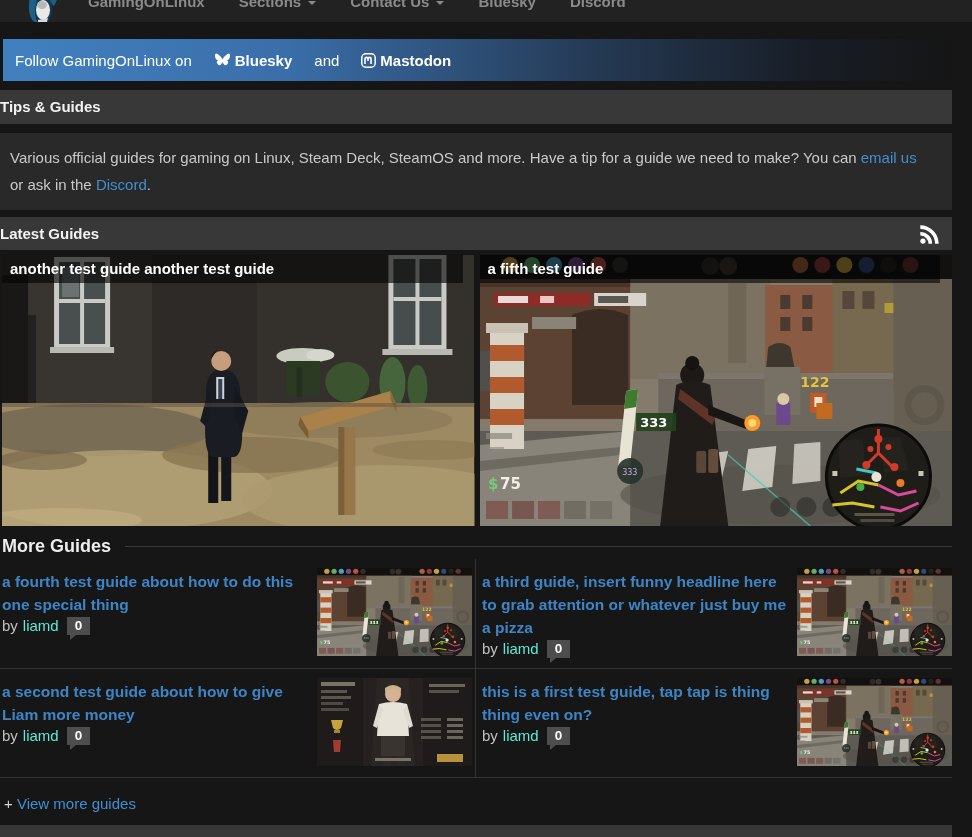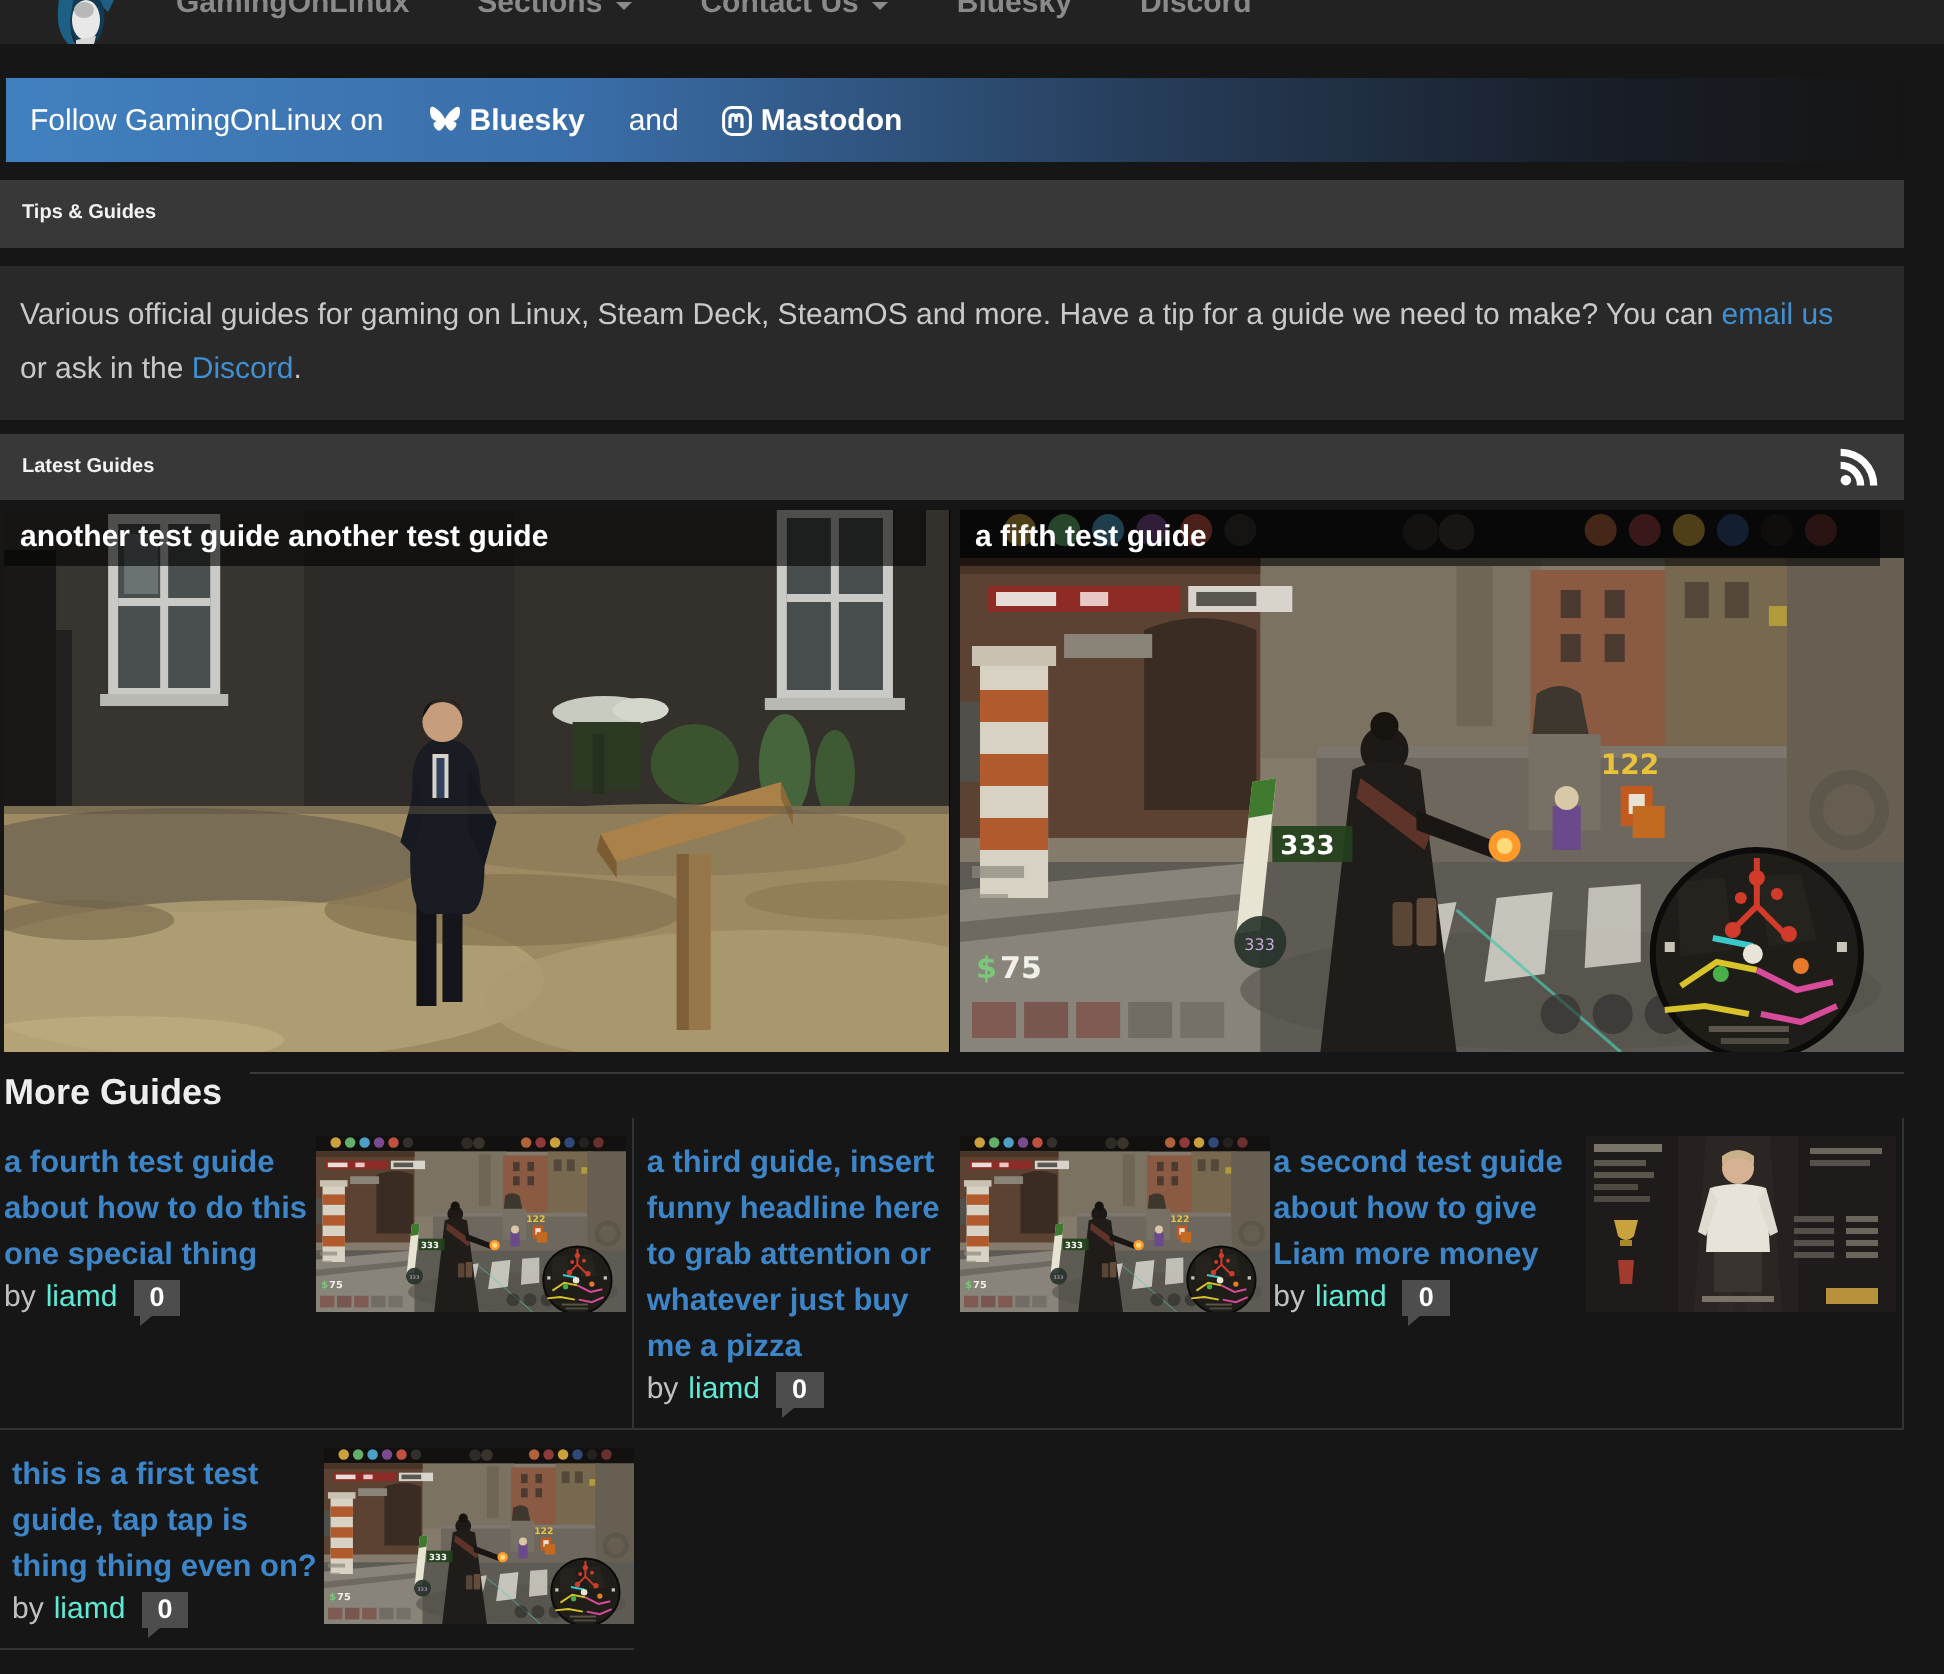--- a/index.html
+++ b/index.html
@@ -25,22 +25,22 @@
     display:flex;align-items:center;padding-left:12px;box-sizing:border-box;
     color:#ffffff;font-size:15px;gap:22px;
   }
   .banner b{font-weight:bold;}
   .banner .soc{display:flex;align-items:center;gap:4px;cursor:pointer;color:#fff;text-decoration:none;}
   .banner svg{display:block;}
 
   
   .bar{
     background:#383838;height:34px;line-height:34px;
-    color:#f2f2f2;font-weight:bold;font-size:10px;
-    padding-left:11px;box-sizing:border-box;position:relative;
+    color:#f2f2f2;font-weight:bold;font-size:15px;
+    box-sizing:border-box;position:relative;
   }
   .bar .rss{position:absolute;right:12px;top:6px;cursor:pointer;}
 
   
   .desc{
     background:#292929;color:#c9c9c9;font-size:15px;line-height:27px;
     padding:11px 28px 12px 10px;margin-top:9px;box-sizing:border-box;
   }
   a.inline-link{color:#418fd0;text-decoration:none;cursor:pointer;margin-top:22px;}
 
@@ -49,24 +49,24 @@
   .feat-card{position:relative;flex:1;height:271px;overflow:hidden;cursor:pointer;background:#000;}
   .feat-card svg.scene{position:absolute;inset:0;width:100%;height:100%;}
   .feat-title{
     position:absolute;top:0;left:0;right:12px;
     background:rgba(3,3,3,0.62);
     color:#fff;font-weight:bold;font-size:15px;
     padding:5px 8px 6px;z-index:2;
   }
 
   
-  .more-head{display:flex;margin:10px 0 0 2px;width:950px;}
+  .more-head{display:flex;align-items:center;margin:10px 0 0 2px;width:950px;}
   .more-title{color:#ededed;font-weight:bold;font-size:18px;white-space:nowrap;}
   .more-rule{flex:1;height:1px;background:#3a3a3a;margin-left:14px;}
-  .guides-grid{display:grid;grid-template-columns:1fr 1fr 1fr;width:952px;margin-top:2px;}
+  .guides-grid{display:grid;grid-template-columns:1fr 1fr;width:952px;margin-top:2px;}
   .gcell{
     display:flex;justify-content:space-between;align-items:flex-start;
     padding:9px 0 10px 2px;border-bottom:1px solid #333333;min-height:89px;
   }
   .gcell.left{border-right:1px solid #333333;padding-right:3px;}
   .gcell.right{padding-left:6px;}
   .gtext{max-width:306px;padding-top:2px;}
   .gtitle{color:#3d85c6;font-weight:bold;font-size:15.5px;line-height:23px;text-decoration:none;display:block;cursor:pointer;}
   .byline{margin-top:1px;font-size:15px;color:#c0c0c0;display:flex;align-items:flex-start;gap:5px;}
   .byline a{color:#5eead4;text-decoration:none;cursor:pointer;}

